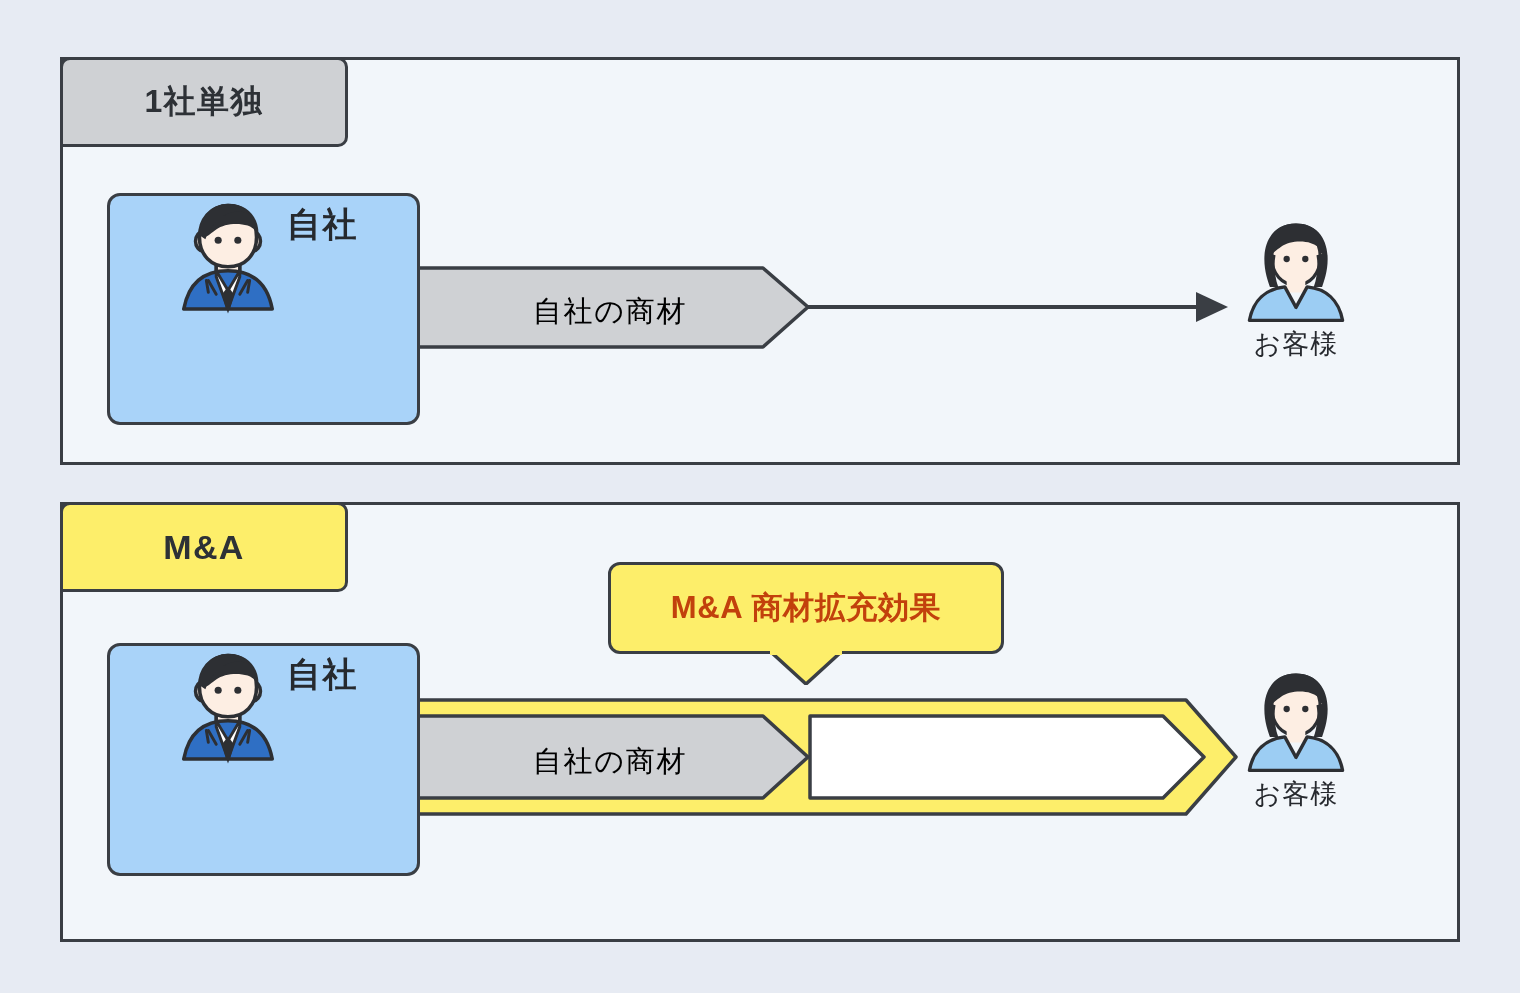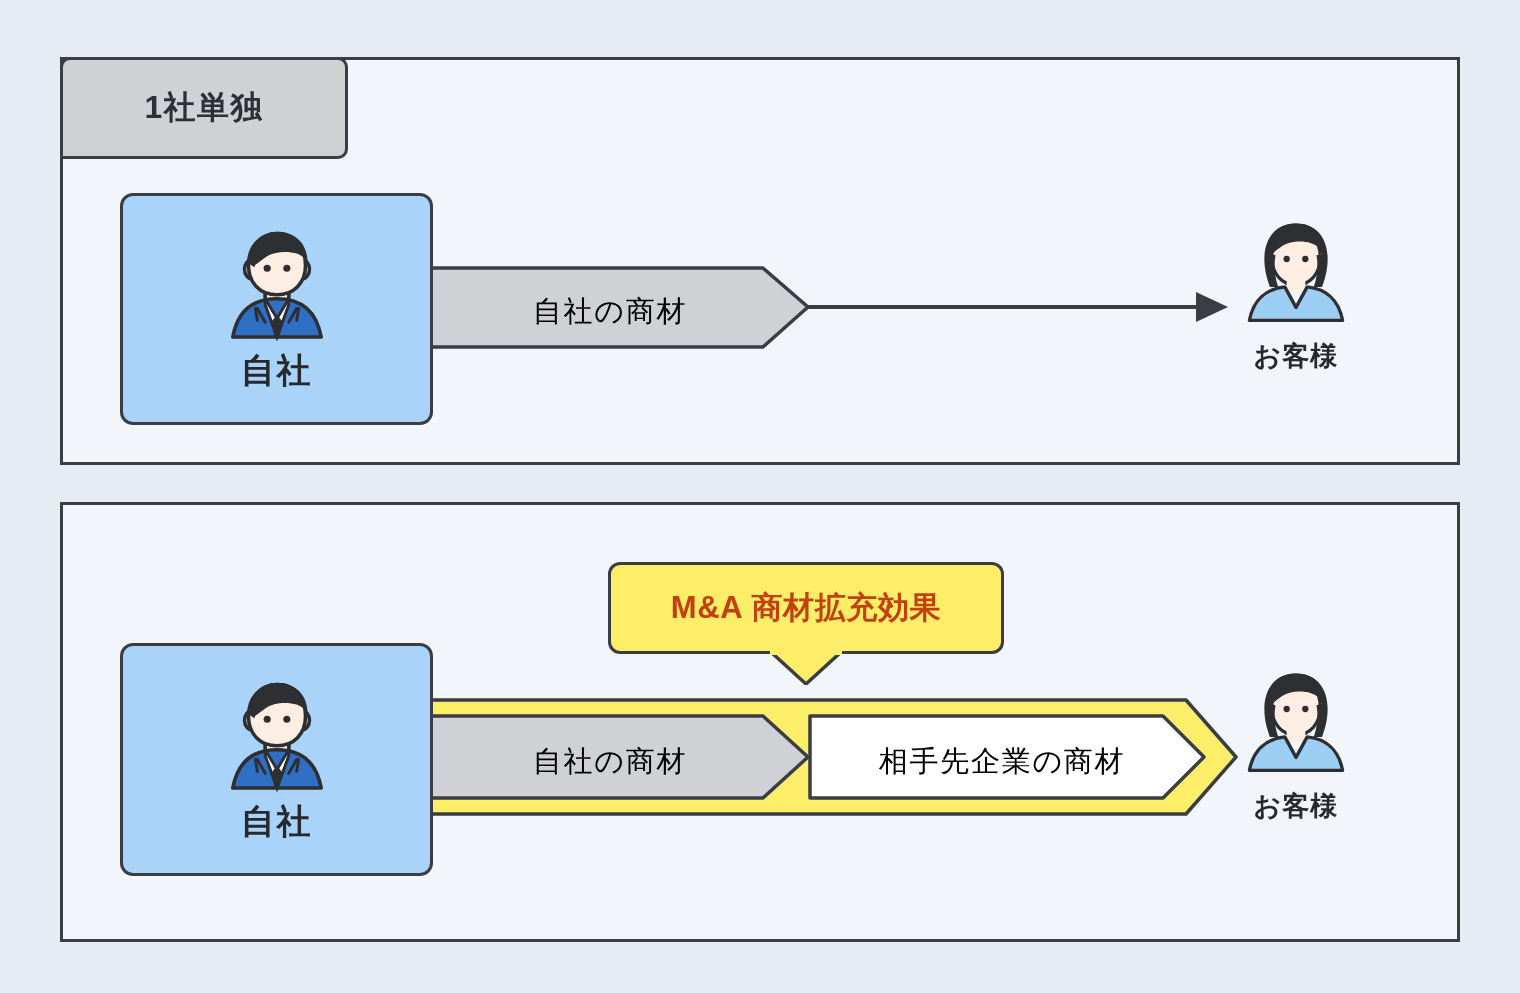--- a/index.html
+++ b/index.html
@@ -36,45 +36,43 @@
     border: 3px solid #3a3e44;
     display: flex;
     align-items: center;
     justify-content: center;
     font-weight: bold;
     color: #2d3136;
     letter-spacing: 0.04em;
   }
   #tab-single {
     left: 60px; top: 57px;
-    width: 288px; height: 102px;
+    width: 288px; height: 90px;
     background: #cfd1d4;
     border-radius: 10px 10px 10px 0;
     font-size: 32px;
   }
   #tab-ma {
     left: 60px; top: 502px;
     width: 288px; height: 90px;
     background: #fdee6a;
     border-radius: 10px 10px 10px 0;
     font-size: 34px;
   }
 
   
   .company-box {
     position: absolute;
     box-sizing: border-box;
     background: #a9d3f9;
     border: 3px solid #3a3e44;
     border-radius: 13px;
     display: flex;
-    flex-direction: column;
-    align-items: center;
+    flex-direction: row;
     justify-content: center;
-    margin-left: 13px;
   }
   #company-box-single { left: 107px; top: 193px; width: 313px; height: 232px; }
   #company-box-ma     { left: 107px; top: 643px; width: 313px; height: 233px; }
   .company-label {
     font-size: 34px;
     font-weight: bold;
     color: #26292e;
     margin-top: 6px;
     letter-spacing: 0.05em;
   }
@@ -84,23 +82,23 @@
     position: absolute;
     display: flex;
     flex-direction: column;
     align-items: center;
     width: 160px;
   }
   #customer-single { left: 1216px; top: 218px; }
   #customer-ma     { left: 1216px; top: 668px; }
   .customer-label {
     font-size: 27px;
-    font-weight: bold;
+    font-weight: normal;
     color: #26292e;
-    margin-top: 12px;
+    margin-top: 0;
     letter-spacing: 0.04em;
   }
 
   
   .svg-layer {
     position: absolute;
     left: 0; top: 0;
     width: 1520px; height: 993px;
     pointer-events: none;
     overflow: visible;
@@ -221,20 +219,23 @@
 
   <svg class="svg-layer" id="svg-ma" viewBox="0 0 1520 993" xmlns="http://www.w3.org/2000/svg">
 
     <polygon points="418,700 1186,700 1236,757 1186,814 418,814" fill="#fdee6a" stroke="#3a3e44" stroke-width="3.5" stroke-linejoin="round"></polygon>
 
     <polygon points="418,716 763,716 808,757 763,798 418,798" fill="#cfd1d4" stroke="#3a3e44" stroke-width="3.5" stroke-linejoin="round"></polygon>
 
     <polygon points="810,716 1163,716 1204,757 1163,798 810,798" fill="#ffffff" stroke="#3a3e44" stroke-width="3.5" stroke-linejoin="round"></polygon>
   </svg>
 
+  <div class="tab" id="tab-ma">
+    <span>M&amp;A</span>
+  </div>
 
   <div class="company-box" id="company-box-ma">
     <svg width="118" height="118" viewBox="0 0 120 120">
       <ellipse cx="35" cy="46" rx="8" ry="10" fill="#fdeee3" stroke="#2d2f33" stroke-width="3.6"></ellipse>
       <ellipse cx="85" cy="46" rx="8" ry="10" fill="#fdeee3" stroke="#2d2f33" stroke-width="3.6"></ellipse>
       <path d="M48 58 L48 78 L72 78 L72 58 Z" fill="#fdeee3" stroke="#2d2f33" stroke-width="3.6"></path>
       <path d="M60 10 C78 10 89 24 89 42 C89 60 77 72 60 72 C43 72 31 60 31 42 C31 24 42 10 60 10 Z" fill="#fdeee3" stroke="#2d2f33" stroke-width="3.6"></path>
       <path d="M60 8 C80 8 91 22 91 38 C91 38 86 32 80 30 C70 27 56 28 48 34 C42 38 37 44 35 40 C32 32 40 8 60 8 Z" fill="#2d2f33"></path>
       <path d="M31 40 C31 22 43 8 60 8 C70 8 78 12 83 19 C74 14 62 15 53 22 C45 28 40 35 37 44 Z" fill="#2d2f33"></path>
       <circle cx="50" cy="45" r="3.6" fill="#2d2f33"></circle>
@@ -244,21 +245,20 @@
       <path d="M60 92 L66 100 L62 115 L58 115 L54 100 Z" fill="#2d2f33"></path>
       <path d="M40 86 L48 100" stroke="#2d2f33" stroke-width="3" fill="none" stroke-linecap="round"></path>
       <path d="M80 86 L72 100" stroke="#2d2f33" stroke-width="3" fill="none" stroke-linecap="round"></path>
       <path d="M38 86 L40 98" stroke="#2d2f33" stroke-width="3" fill="none" stroke-linecap="round"></path>
       <path d="M82 86 L80 98" stroke="#2d2f33" stroke-width="3" fill="none" stroke-linecap="round"></path>
     </svg>
     <div class="company-label">自社</div>
   </div>
 
   <div class="chev-text" id="label-own-ma">自社の商材</div>
-  <div class="chev-text" id="label-partner-ma">相手先企業の商材</div>
 
   <div id="callout">
     <span>M&amp;A 商材拡充効果</span>
   </div>
   <svg id="callout-tail" viewBox="0 0 72 34" xmlns="http://www.w3.org/2000/svg">
     <polygon points="2,2 70,2 36,33" fill="#fdee6a" stroke="#3a3e44" stroke-width="3.5" stroke-linejoin="round"></polygon>
     <rect x="0" y="0" width="72" height="4" fill="#fdee6a"></rect>
   </svg>
 
   <div class="customer" id="customer-ma">

